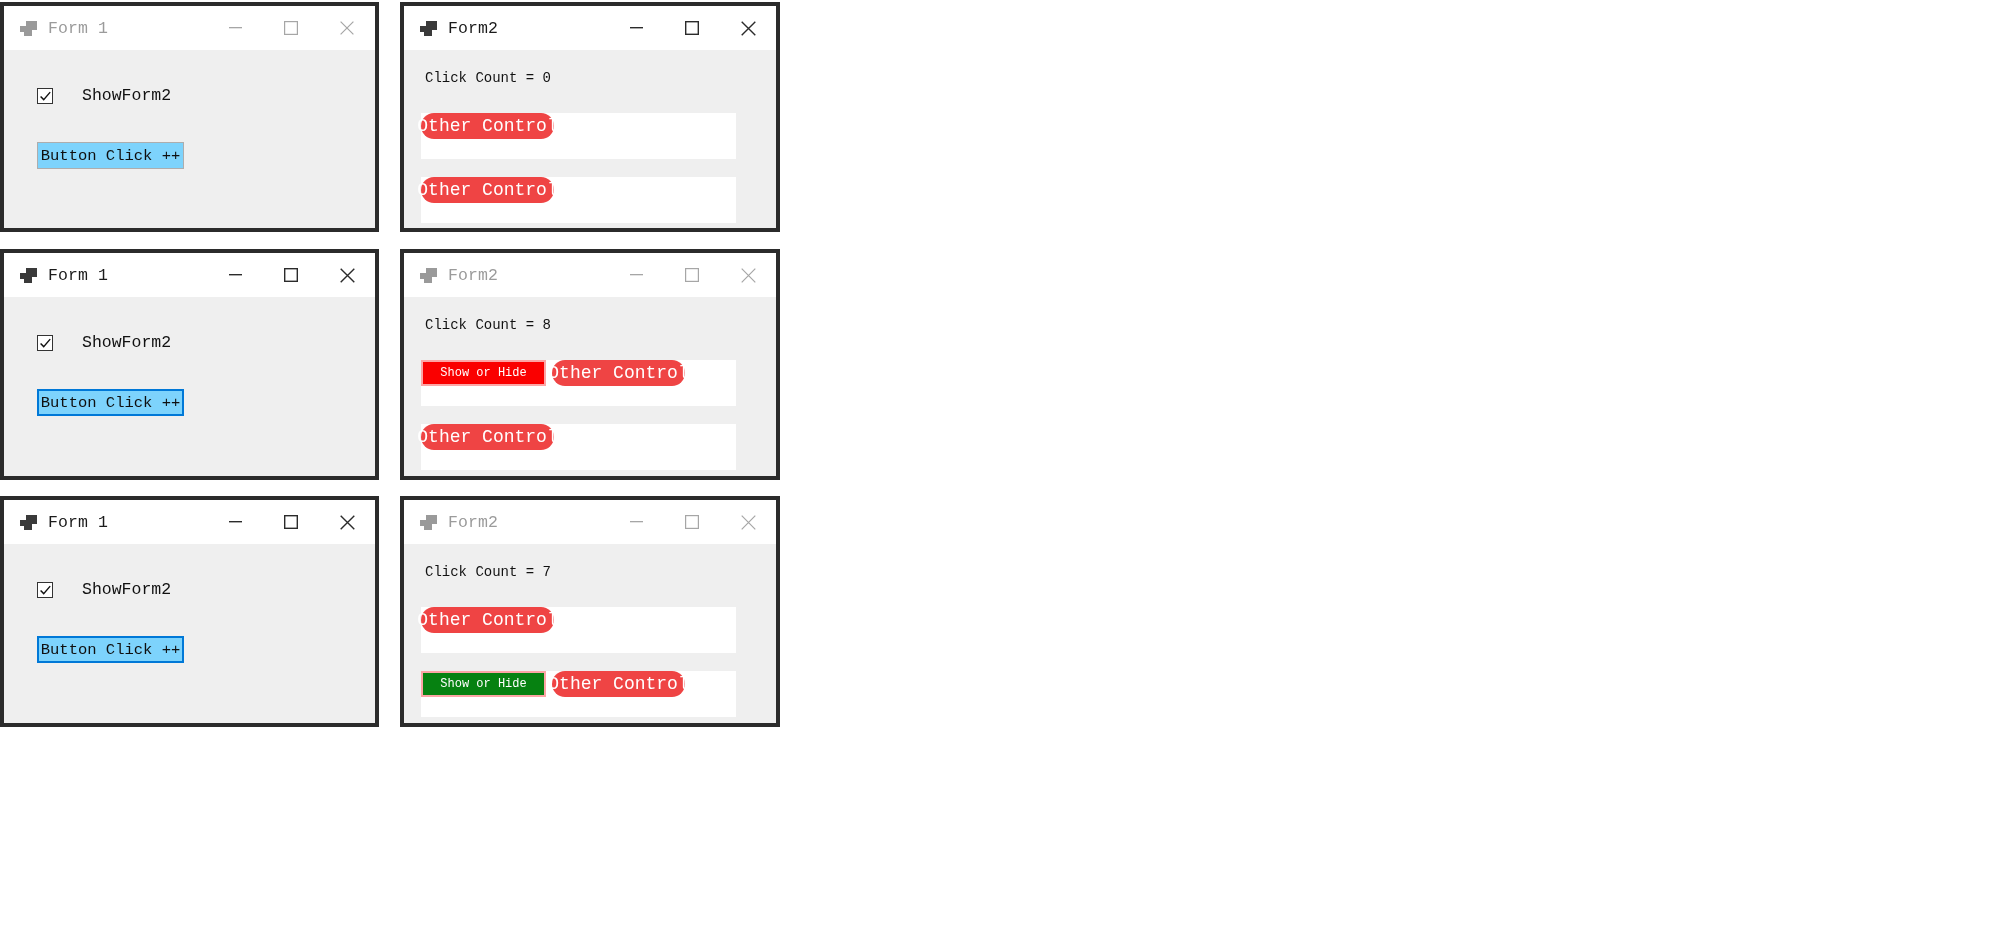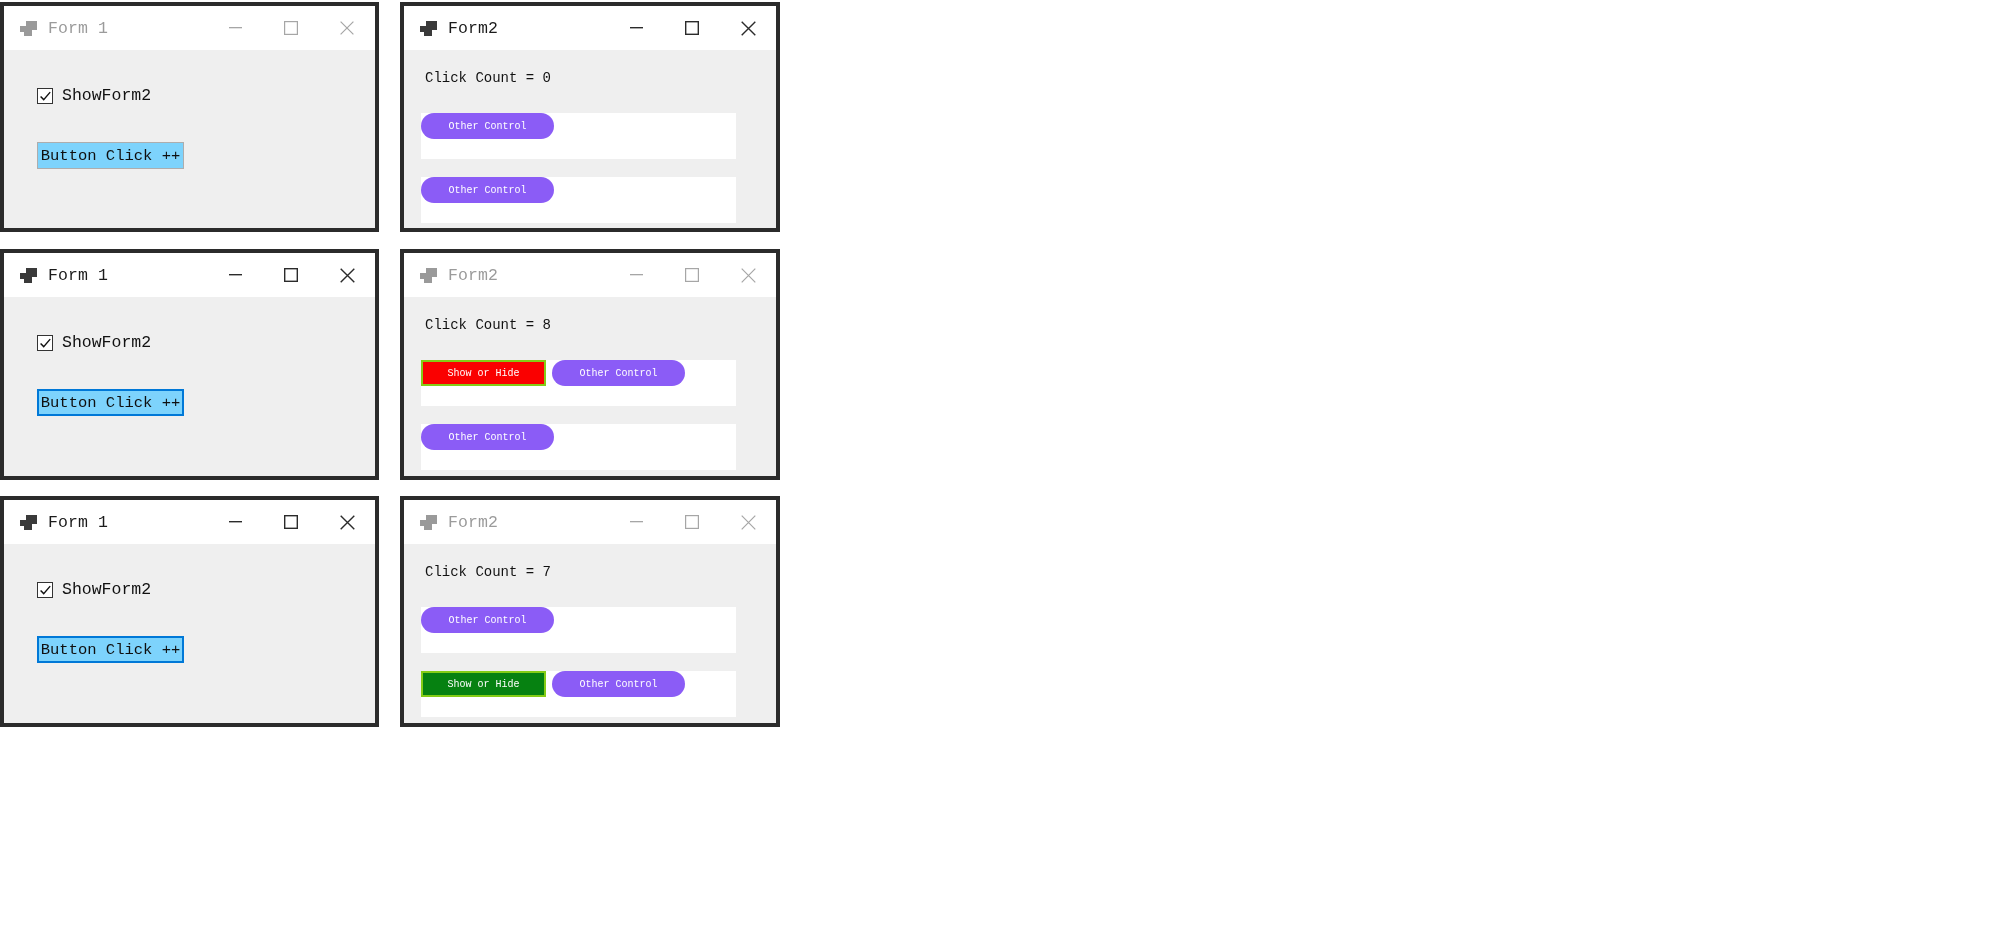--- a/index.html
+++ b/index.html
@@ -85,20 +85,21 @@
     position: absolute;
     left: 0; right: 0; top: 44px; bottom: 0;
     background: #efefef;
   }
 
   
   .cb-row {
     position: absolute;
     display: flex;
     align-items: center;
+    gap: 20px;
   }
   .cb-box {
     width: 16px;
     height: 16px;
     box-sizing: border-box;
     border: 1px solid #333333;
     background: #ffffff;
     position: relative;
     flex: 0 0 auto;
   }
@@ -143,42 +144,42 @@
   .row-flow {
     position: absolute;
     left: 0; top: 0;
     display: flex;
     align-items: flex-start;
   }
   .btn-other {
     box-sizing: border-box;
     width: 133px;
     height: 26px;
-    background: #8b5cf6;
+    background: #ef4444;
     color: #ffffff;
-    font-size: 10px;
+    font-size: 18px;
     display: flex;
     align-items: center;
     justify-content: center;
     white-space: nowrap;
     flex: 0 0 auto;
     border-radius: 13px;
   }
   .btn-toggle {
     box-sizing: border-box;
     width: 125px;
     height: 26px;
     color: #ffffff;
-    font-size: 10px;
+    font-size: 12px;
     display: flex;
     align-items: center;
     justify-content: center;
     white-space: nowrap;
     flex: 0 0 auto;
-    border: 2px solid #84cc16;
+    border: 2px solid #fca5a5;
     margin-right: 6px;
   }
   .btn-toggle.red   { background: #fa0000; }
   .btn-toggle.green { background: #068111; }
 </style>
 </head>
 <body>
 
 <div class="stage">
 

